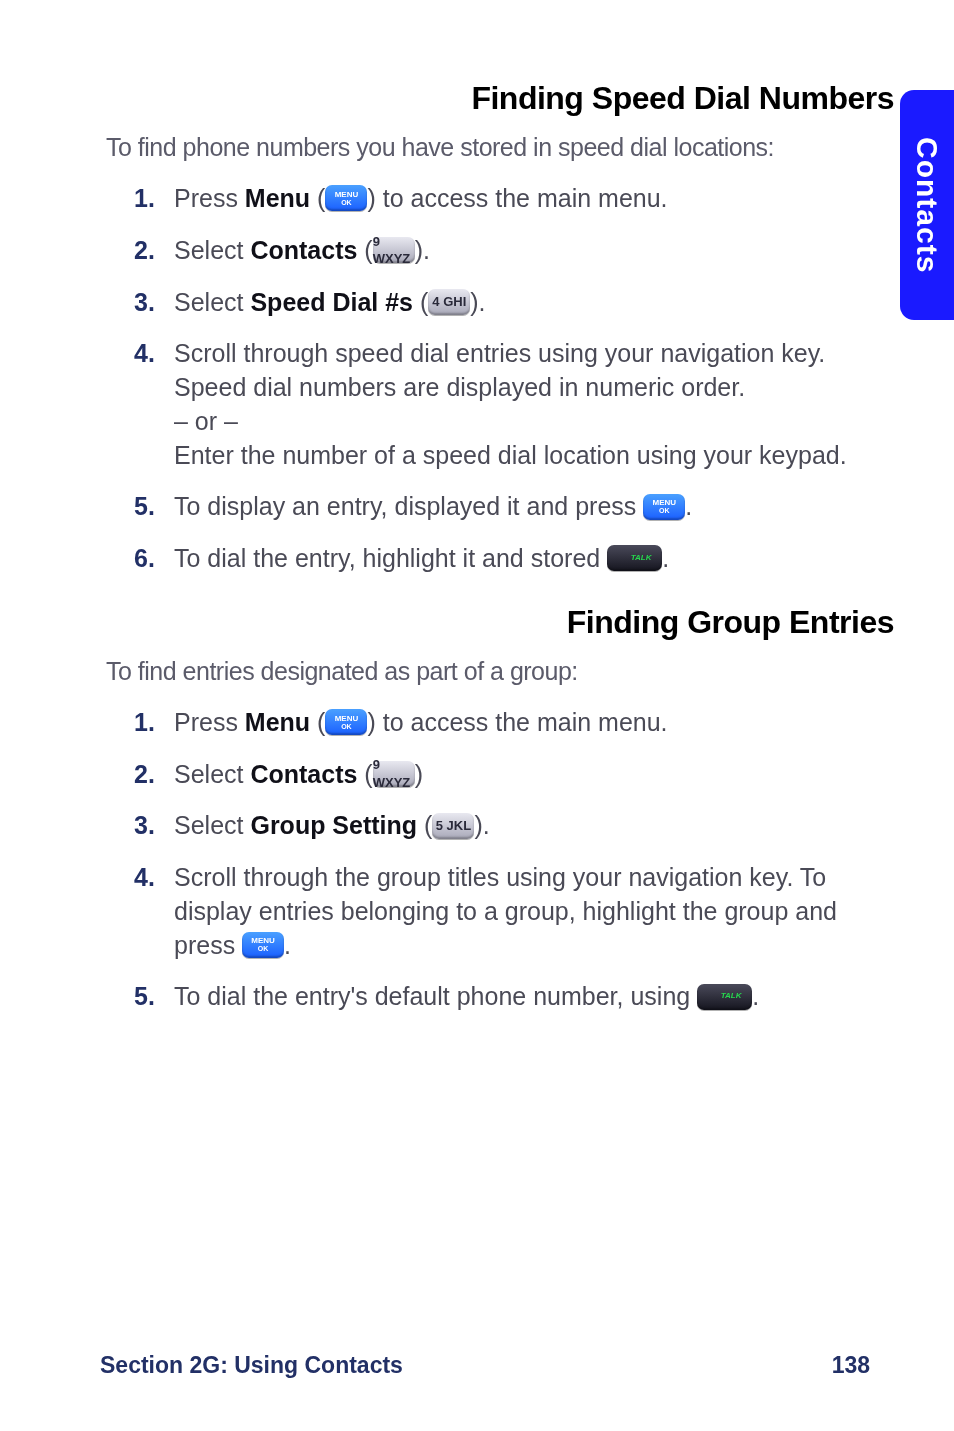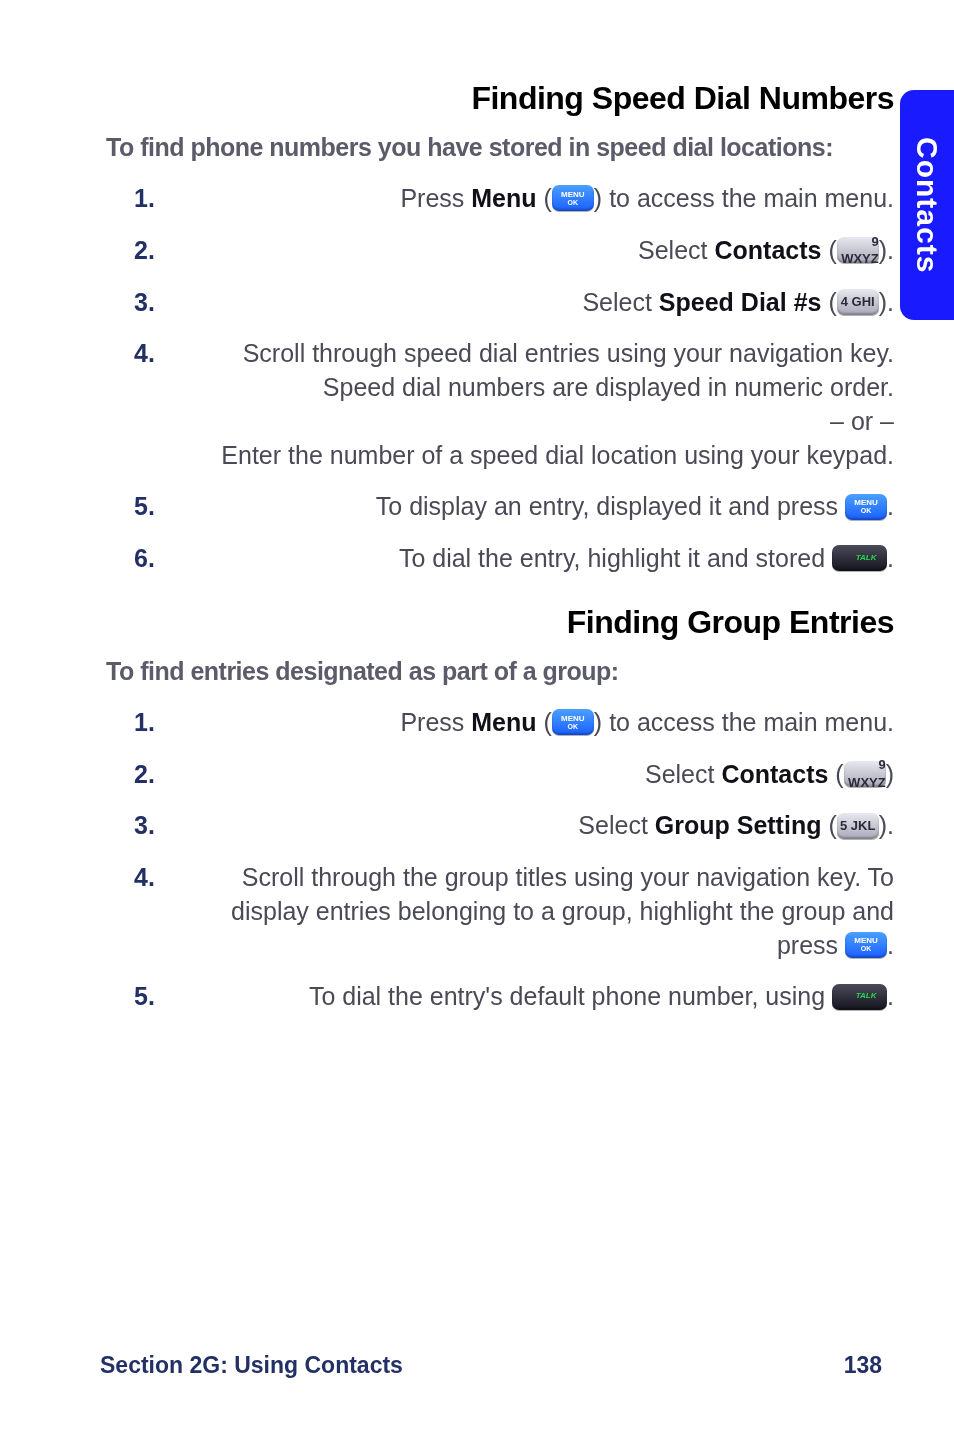--- a/index.html
+++ b/index.html
@@ -41,40 +41,39 @@
   h2.section-heading {
     font-size: 32px;
     font-weight: 700;
     color: #000000;
     margin: 0 0 16px 0;
     letter-spacing: -0.5px;
     text-align: right;
   }
   .subheading {
     font-size: 25px;
-    font-weight: 700;
+    font-weight: 400;
     color: #5b5b6a;
     margin: 0 0 20px 6px;
     letter-spacing: -0.5px;
   }
   ol.steps {
     list-style: none;
     padding: 0 0 0 34px;
     margin: 0 0 28px 0;
     counter-reset: step;
   }
   ol.steps > li {
     counter-increment: step;
     position: relative;
     font-size: 25px;
     color: #4a4a56;
     line-height: 1.35;
     padding-left: 40px;
     margin-bottom: 18px;
-    text-align: right;
   }
   ol.steps > li::before {
     content: counter(step) ".";
     position: absolute;
     left: 0;
     top: 0;
     font-weight: 700;
     color: #223066;
     font-size: 25px;
   }
@@ -103,21 +102,21 @@
   .key-gray .kt { font-size: 13px; font-weight: 700; color: #2a2a3a; }
   .key-talk {
     background: linear-gradient(to bottom, #4a4a5a, #15151f);
     padding-left: 13px;
   }
   .key-talk .kt { font-size: 8px; font-weight: 700; font-style: italic; color: #27d64e; }
   .footer {
     position: absolute;
     bottom: 52px;
     left: 100px;
-    right: 72px;
+    right: 84px;
     display: flex;
     justify-content: space-between;
     font-weight: 700;
     color: #223066;
     font-size: 23px;
   }
 </style>
 </head>
 <body>
 

